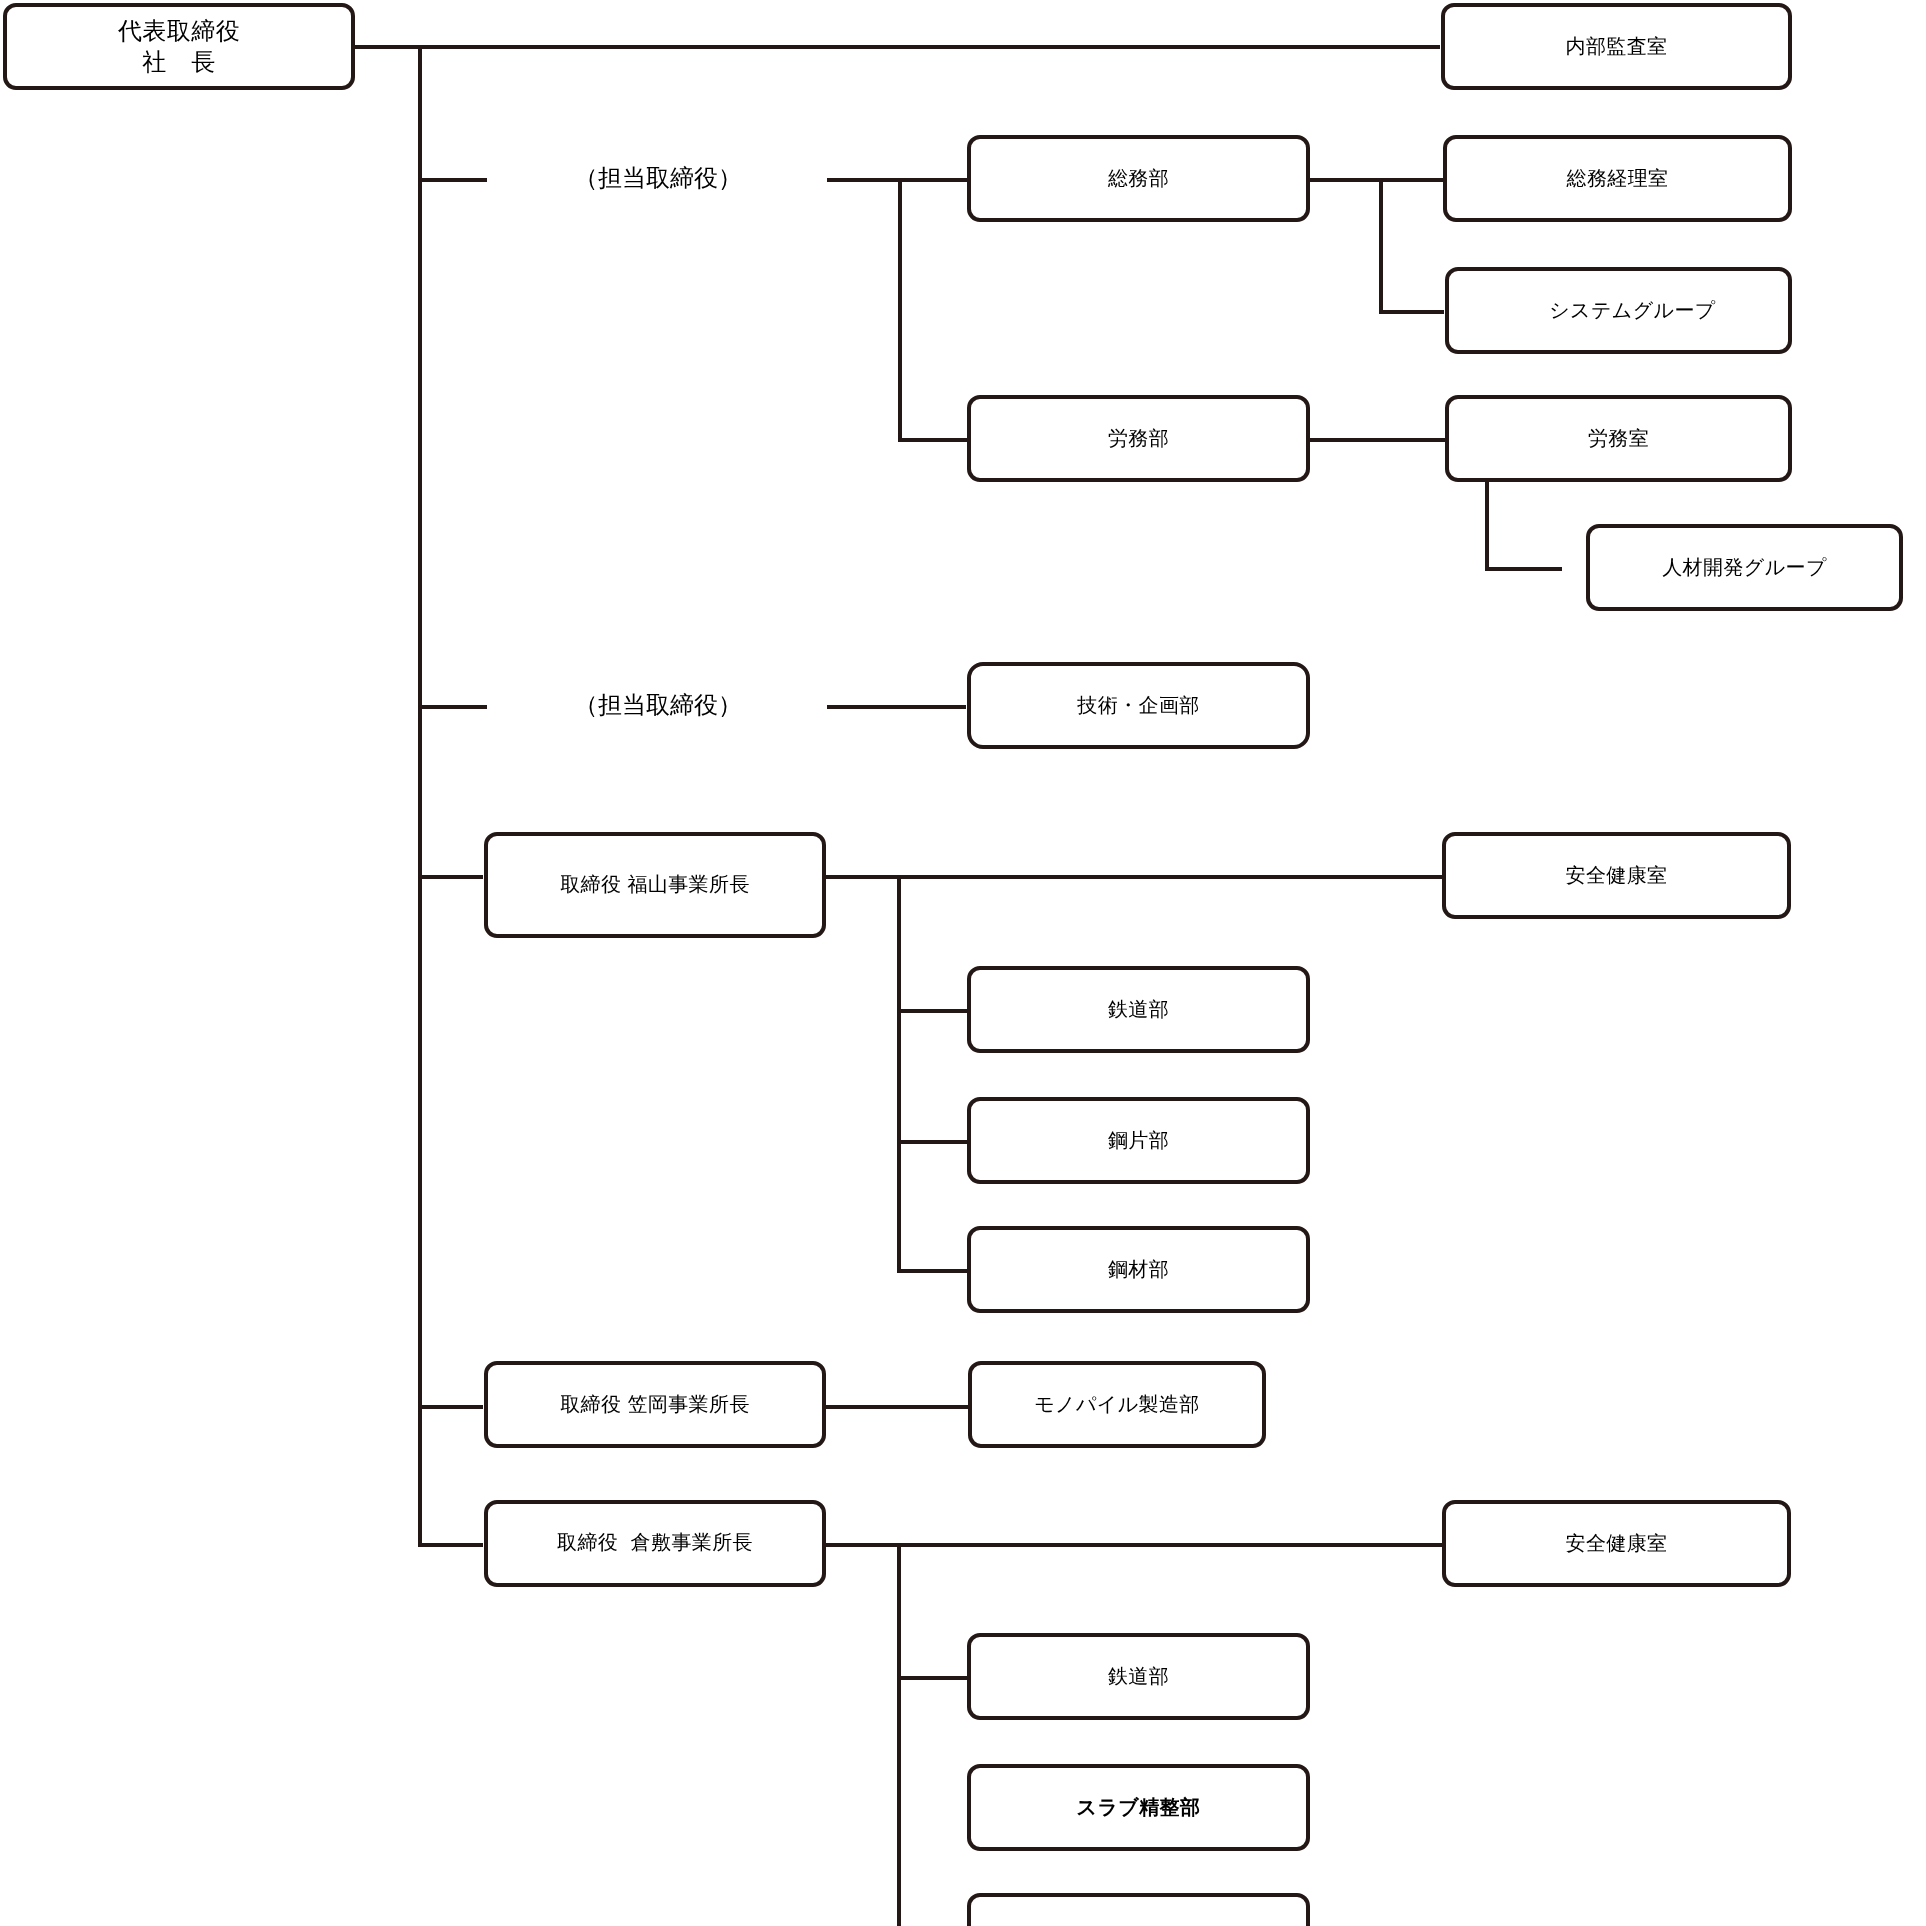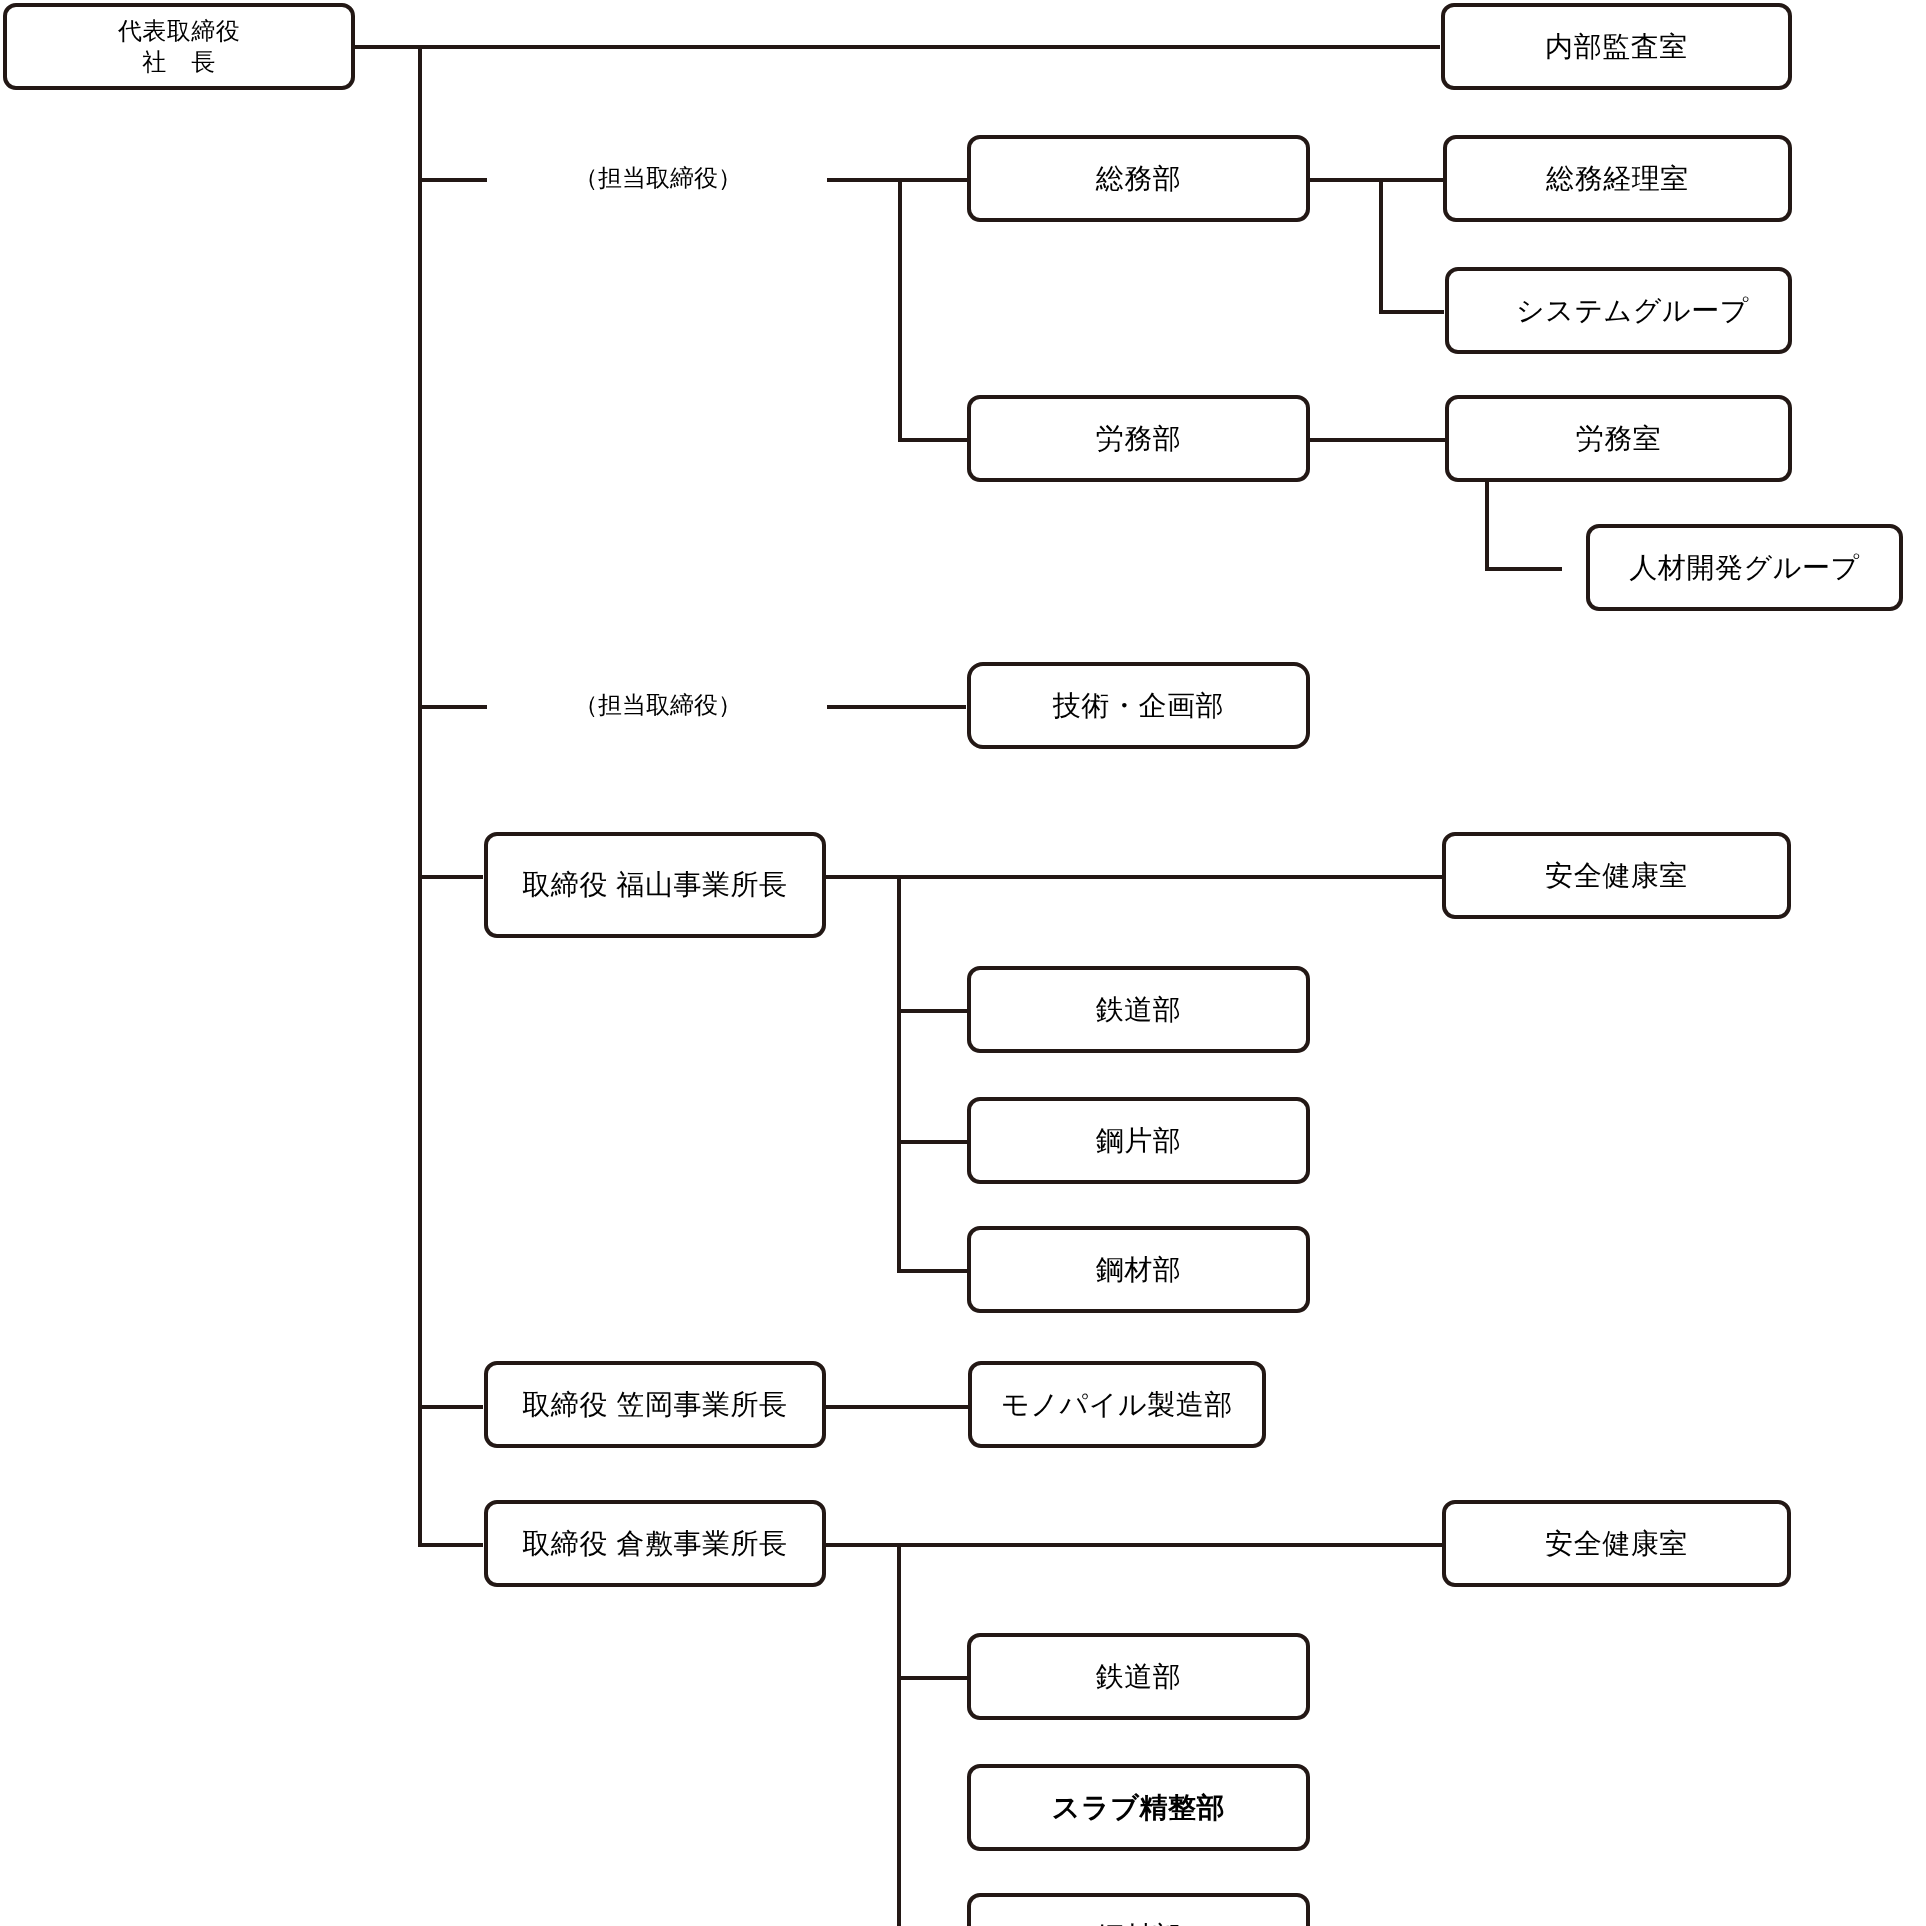--- a/index.html
+++ b/index.html
@@ -17,21 +17,21 @@
     position:absolute;
     box-sizing:border-box;
     border:4.2px solid #231815;
     border-radius:13px;
     background:#ffffff;
     display:flex;
     align-items:center;
     justify-content:center;
     text-align:center;
     color:#000000;
-    font-size:28px;
+    font-size:20px;
     line-height:1.28;
     letter-spacing:0.02em;
     white-space:pre-line;
     z-index:3;
   }
   .node.root{font-size:24px;}
   
   .plain-label{
     position:absolute;
     display:flex;
@@ -132,21 +132,21 @@
   <div class="node" style="left:967px; top:966px; width:343px; height:87px;">鉄道部</div>
 
   <div class="node" style="left:967px; top:1097px; width:343px; height:87px;">鋼片部</div>
 
   <div class="node" style="left:967px; top:1226px; width:343px; height:87px;">鋼材部</div>
 
   <div class="node" style="left:484px; top:1361px; width:342px; height:87px;">取締役 笠岡事業所長</div>
 
   <div class="node" style="left:968px; top:1361px; width:298px; height:87px;">モノパイル製造部</div>
 
-  <div class="node" style="left:484px; top:1500px; width:342px; height:87px;">取締役 倉敷事業所長</div>
+  <div class="node" style="left:484px; top:1500px; width:342px; height:87px;font-family:Liberation Mono, monospace;">取締役 倉敷事業所長</div>
 
   <div class="node" style="left:1442px; top:1500px; width:349px; height:87px;">安全健康室</div>
 
   <div class="node" style="left:967px; top:1633px; width:343px; height:87px;">鉄道部</div>
 
   <div class="node" style="left:967px; top:1764px; width:343px; height:87px;font-weight:bold;">スラブ精整部</div>
 
   <div class="node" style="left:967px; top:1893px; width:343px; height:87px;">鋼材部</div>
 
 </div>

